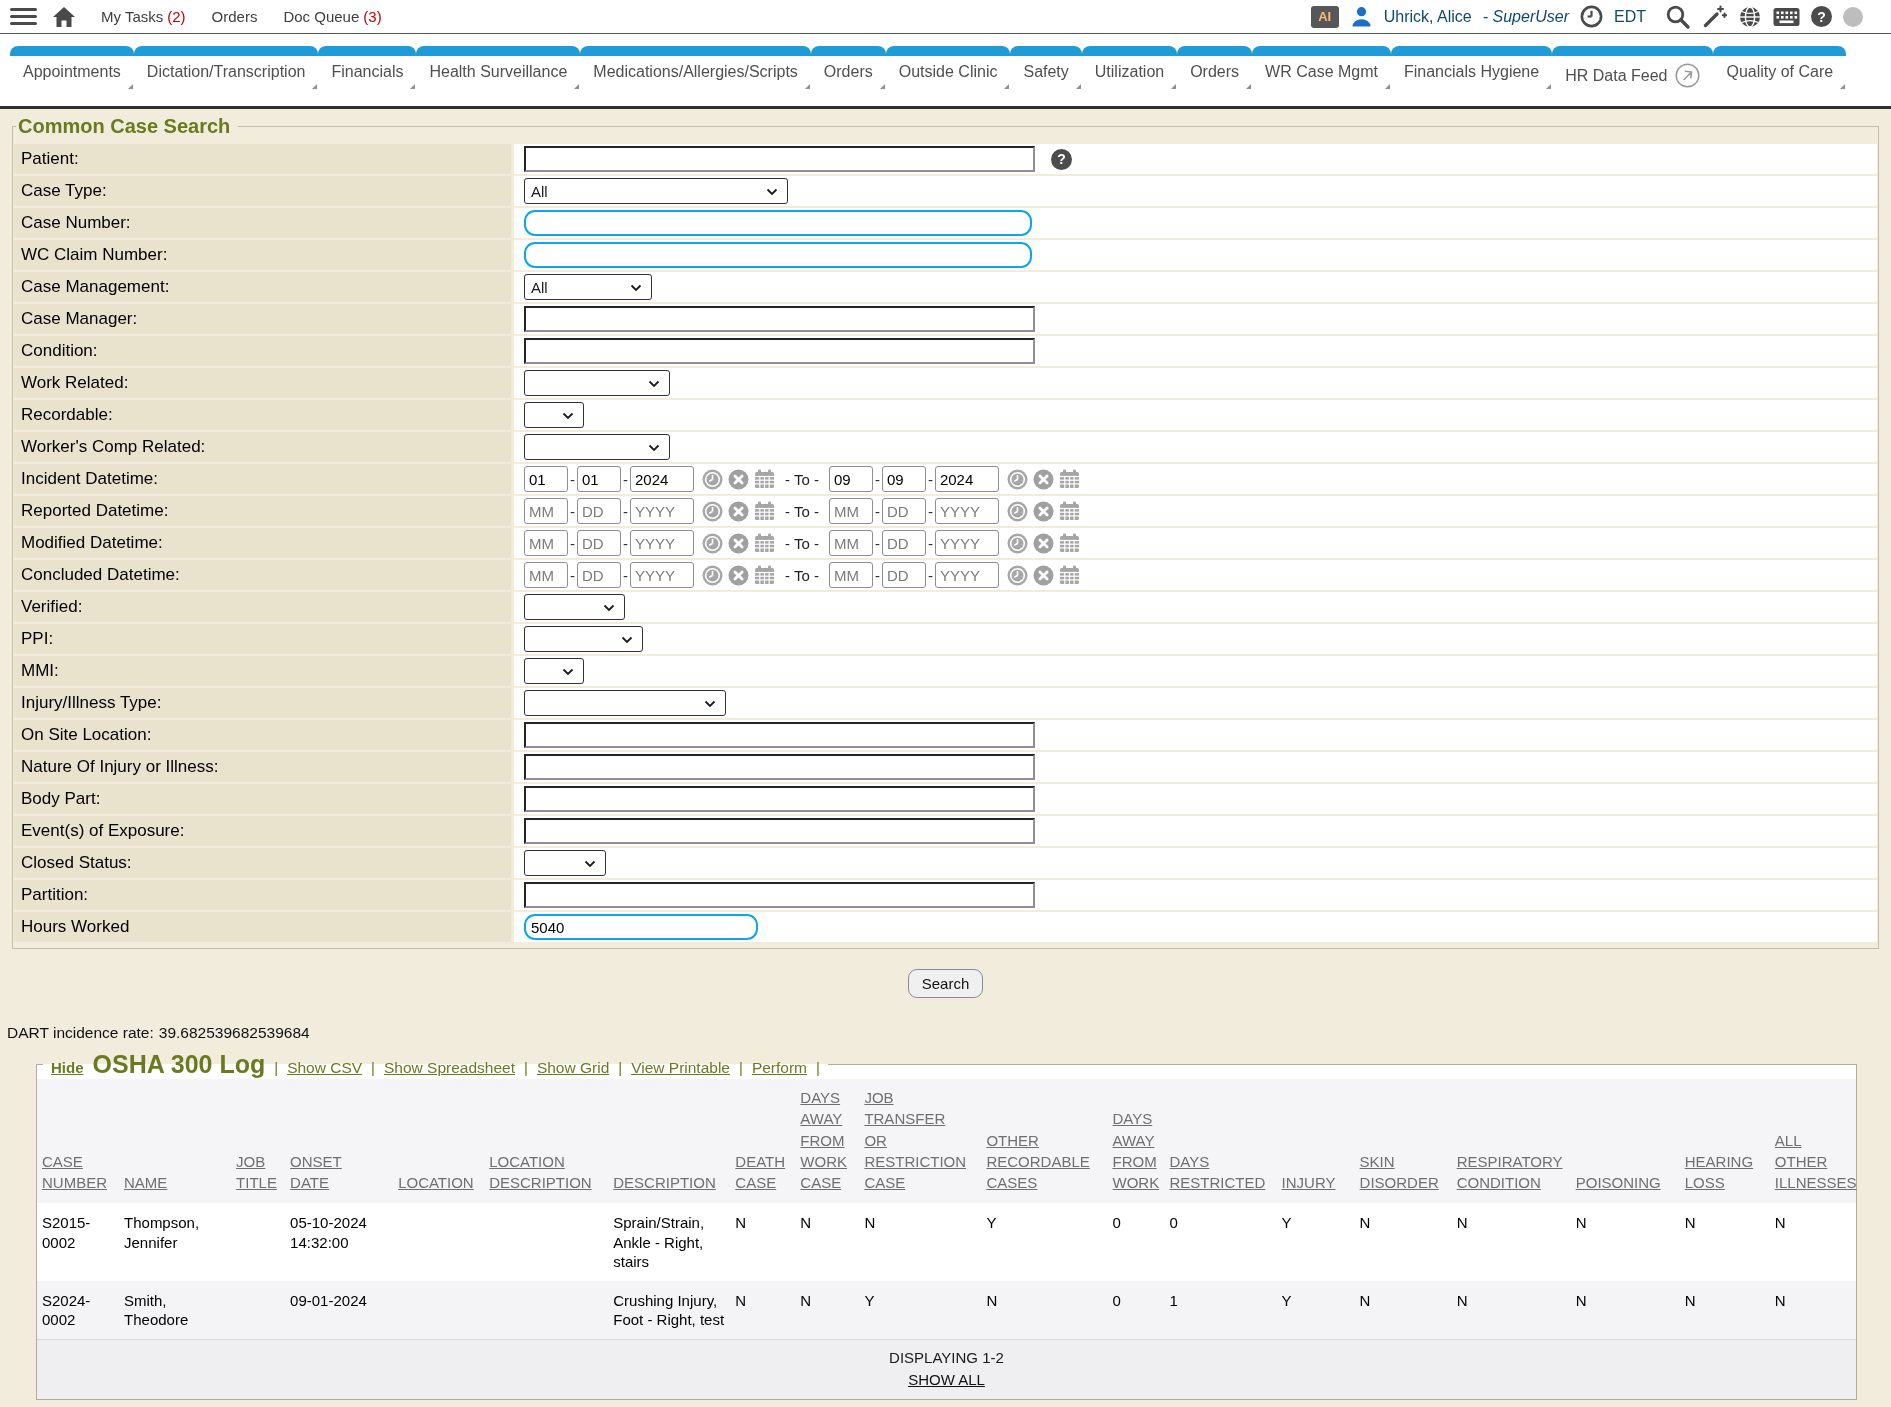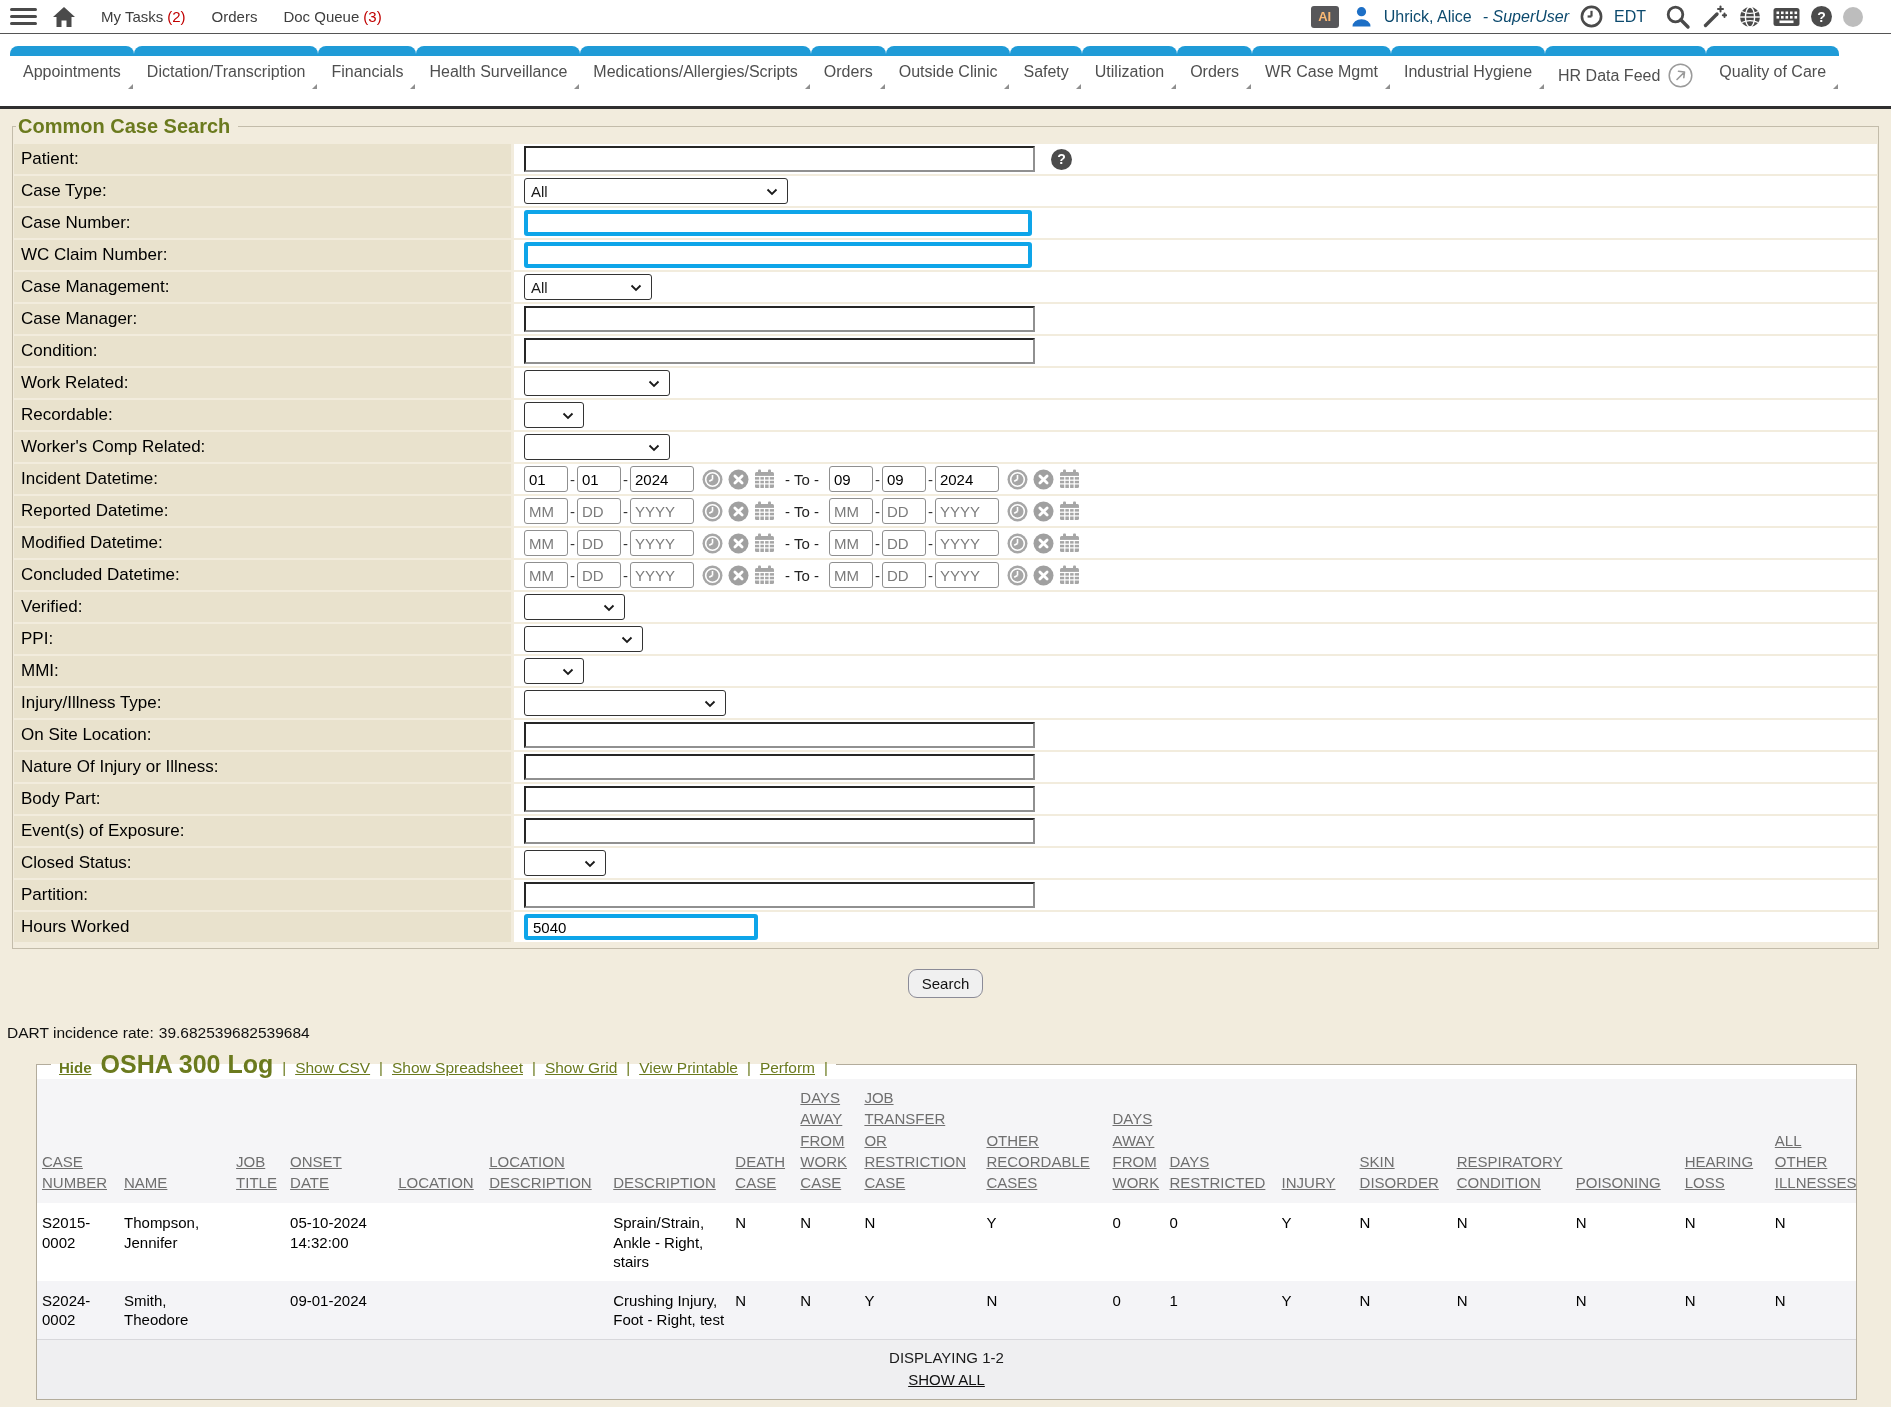--- a/index.html
+++ b/index.html
@@ -32,40 +32,40 @@
   .panel{margin-top:17px;height:1302px;background:#f2ecdd;border-top:3px solid #2f2f2f;overflow:hidden}
 
   fieldset.ccs{margin:6px 12px 0;border:1px solid #c3bcaa;padding:6px 1px 4px}
   .ccs legend{font-size:20px;font-weight:bold;color:#6b7a1e;padding:0 8px 0 2px;margin-left:2px}
   .frow{display:flex;height:30px;margin-bottom:2px}
   .flabel{flex:none;width:497px;background:#e9e2cd;font-size:17px;color:#000;display:flex;align-items:center;padding-left:7px;margin-right:3px}
   .ffield{flex:1;background:#fff;display:flex;align-items:center;padding-left:10px}
   input{font-family:inherit;font-size:15px;color:#000;height:26px;background:#fff}
   input::placeholder{color:#7b7b7b;opacity:1}
   .inp-heavy{border-style:solid;border-width:2px;border-color:#262626 #909090 #909090 #262626;border-radius:0;padding:0 5px}
-  .inp-light{border:4px solid #0ea5e9;border-radius:3px;padding:0 5px}
+  .inp-light{border:2px solid #0ea5e9;border-radius:11px;padding:0 5px}
   .sel{position:relative;height:26px;background:#fff;border:1px solid #333;border-radius:3px;display:flex;align-items:center;padding:0 24px 0 6px;font-size:15px;cursor:pointer;flex:none}
   .sel svg{position:absolute;right:9px;top:9px}
   .dinp{width:44px;border:1px solid #8f8f8f;border-radius:3px;padding:0 4px}
   .dinp.yyyy{width:64px}
   .dash{margin:0 2px;color:#333;font-size:15px}
   .dicons{display:flex;align-items:center;gap:5px;margin-left:8px}
   .dicons span{display:flex;cursor:pointer}
   .tosep{margin:0 10px;font-size:15px;color:#222;white-space:nowrap}
   .fhelp{margin-left:16px}
 
   .search-row{text-align:center;margin-top:20px}
   .btn{font-family:inherit;font-size:15px;color:#111;background:#f0f0f0;border:1px solid #8b8b97;border-radius:9px;padding:5px 13px;cursor:pointer}
 
   .dart{margin:26px 0 0 7px;font-size:15.5px;color:#101010}
   .dart b{font-weight:normal;margin-left:5px}
 
   
   fieldset.osha{margin:8px 0 0 36px;width:1821px;border:1px solid #b3ac9c;padding:0;background:#fff}
-  .osha legend{margin-left:14px;padding:0 8px;display:flex;align-items:baseline;gap:9px;white-space:nowrap}
+  .osha legend{margin-left:6px;padding:0 8px;display:flex;align-items:baseline;gap:9px;white-space:nowrap}
   .lnk{color:#6b7a1e;text-decoration:underline;cursor:pointer}
   .hide-lnk{font-size:15px;font-weight:bold}
   .osha-title{font-size:25px;font-weight:bold;color:#6b7a1e}
   .osha-sep{color:#6b7a1e;font-size:15px}
   .osha-lnk{font-size:15.5px}
 
   table{width:100%;border-collapse:collapse;table-layout:fixed;font-size:15px}
   th{background:#f5f5f7;vertical-align:bottom;text-align:left;font-weight:normal;padding:8px 5px 10px}
   .th-link{color:#6f6f6f;text-decoration:underline;white-space:pre-line;line-height:1.42;cursor:pointer;display:inline-block}
   td{vertical-align:top;text-align:left;padding:10px 5px;line-height:1.27;background:#fff;color:#000;overflow-wrap:break-word}
@@ -222,21 +222,21 @@
     </div>
     <div class="tab">
       <div class="tab-accent"></div>
       <div class="tab-body">
         <span>WR Case Mgmt</span>
       </div>
     </div>
     <div class="tab">
       <div class="tab-accent"></div>
       <div class="tab-body">
-        <span>Industrial Hygiene</span>
+        <span>Financials Hygiene</span>
       </div>
     </div>
     <div class="tab">
       <div class="tab-accent"></div>
       <div class="tab-body">
         <span>HR Data Feed</span>
         <span style="display: flex;">
           <svg width="25" height="25" viewBox="0 0 25 25">
             <circle cx="12.5" cy="12.5" r="11.3" fill="none" stroke="#9a9a9a" stroke-width="1.5"></circle>
             <path d="M9 16.5 L16.5 9 M10.5 8.3 L16.5 9 L15.8 14.6" fill="none" stroke="#9a9a9a" stroke-width="1.6" stroke-linecap="round" stroke-linejoin="round"></path>

